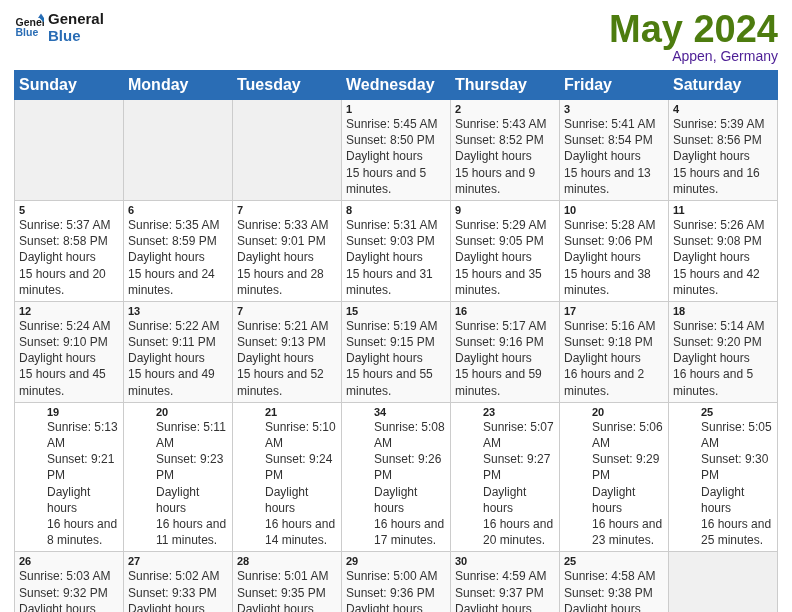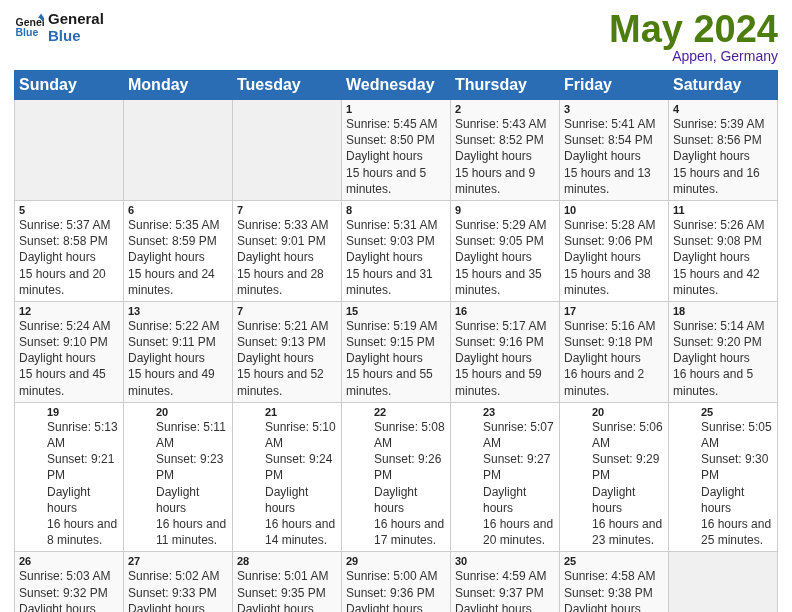--- a/index.html
+++ b/index.html
@@ -222,21 +222,21 @@
           </td>
           <td>
             <div class="day-num">20</div>
             <div class="day-info">Sunrise: 5:11 AM<br>Sunset: 9:23 PM<br>Daylight hours<br>16 hours and 11 minutes.</div>
           </td>
           <td>
             <div class="day-num">21</div>
             <div class="day-info">Sunrise: 5:10 AM<br>Sunset: 9:24 PM<br>Daylight hours<br>16 hours and 14 minutes.</div>
           </td>
           <td>
-            <div class="day-num">22</div>
+            <div class="day-num">34</div>
             <div class="day-info">Sunrise: 5:08 AM<br>Sunset: 9:26 PM<br>Daylight hours<br>16 hours and 17 minutes.</div>
           </td>
           <td>
             <div class="day-num">23</div>
             <div class="day-info">Sunrise: 5:07 AM<br>Sunset: 9:27 PM<br>Daylight hours<br>16 hours and 20 minutes.</div>
           </td>
           <td>
             <div class="day-num">20</div>
             <div class="day-info">Sunrise: 5:06 AM<br>Sunset: 9:29 PM<br>Daylight hours<br>16 hours and 23 minutes.</div>
           </td>

